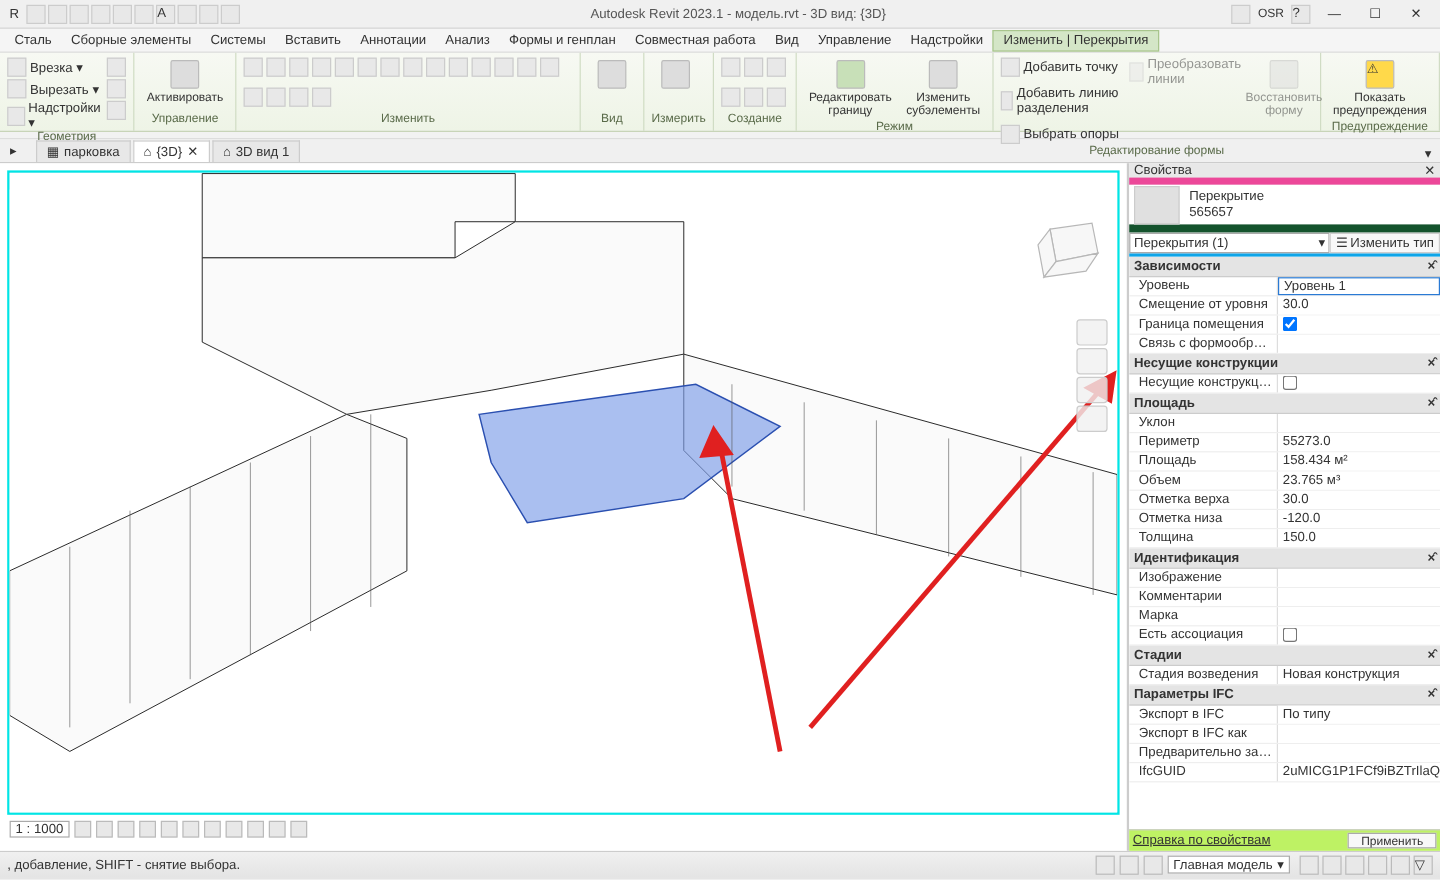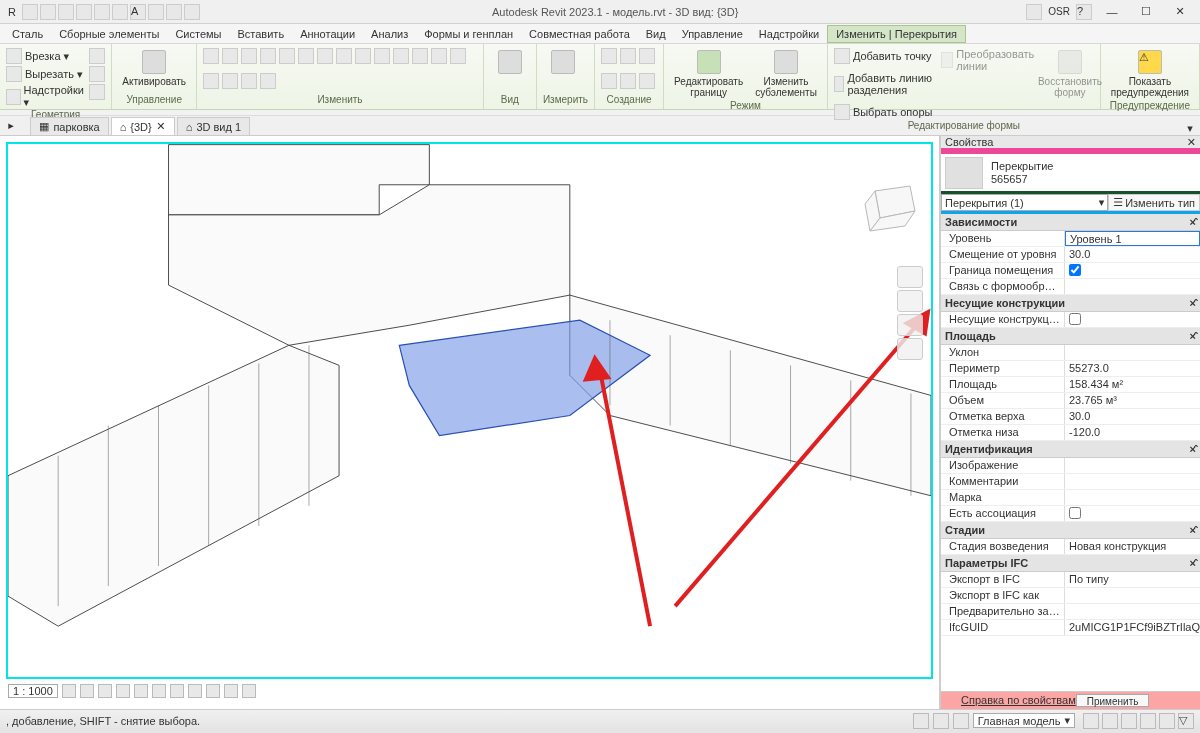--- a/index.html
+++ b/index.html
@@ -34,33 +34,33 @@
 .temp-hide-badge{position:absolute;top:8px;left:8px;background:#00c8da;color:#000;font-size:11px;padding:1px 6px}
 .viewport-canvas{position:absolute;inset:8px 8px 32px 8px;background:#fff;overflow:hidden}
 .view-controls-bar{position:absolute;bottom:8px;left:8px;right:8px;height:20px;display:flex;align-items:center;gap:4px;font-size:10px}
 .scale-box{border:1px solid #aaa;padding:0 4px;background:#fff}
 .vc-icon{width:14px;height:14px;background:#e8e8e8;border:1px solid #bbb;cursor:pointer}
 .nav-cube{position:absolute;top:40px;right:14px;width:70px;height:70px;opacity:.7}
 .nav-wheel{position:absolute;top:130px;right:14px;width:28px;display:flex;flex-direction:column;gap:2px}
 .nav-btn{width:26px;height:22px;background:rgba(240,240,240,.8);border:1px solid #ccc;border-radius:3px;cursor:pointer}
 .prop-panel{width:260px;background:#f5f5f5;display:flex;flex-direction:column;border-left:1px solid #ccc}
 .prop-header{height:18px;background:#e8e8e8;display:flex;align-items:center;justify-content:space-between;padding:0 4px;border-bottom:6px solid #ec4899;font-size:11px}
-.prop-type-box{height:40px;display:flex;align-items:center;gap:8px;padding:4px;border-bottom:3px solid #14532d;background:#fff}
+.prop-type-box{height:40px;display:flex;align-items:center;gap:8px;padding:4px;border-bottom:7px solid #14532d;background:#fff}
 .prop-type-img{width:38px;height:32px;background:#e0e0e0;border:1px solid #ccc}
 .prop-type-text{font-size:11px;line-height:13px}
 .prop-filter-row{height:20px;display:flex;align-items:flex-end;background:#fff;border-bottom:3px solid #0ea5e9}
 .prop-filter-combo{flex:1;border:1px solid #aaa;padding:1px 3px;font-size:11px;background:#fff;display:flex;justify-content:space-between;align-items:center;cursor:pointer}
 .prop-edit-type{padding:1px 4px;font-size:10px;display:flex;align-items:center;gap:2px;cursor:pointer;border:1px solid #ccc;background:#f8f8f8}
 .prop-grid{flex:1;overflow-y:auto;background:#fff;font-size:11px}
 .prop-section{background:#e4e4e4;padding:2px 4px;font-weight:bold;border-bottom:1px solid #ccc;display:flex;justify-content:space-between;align-items:center}
 .prop-row{display:flex;border-bottom:1px solid #eee;height:16px}
 .prop-name{width:124px;padding:1px 4px 1px 8px;border-right:1px solid #ddd;overflow:hidden;white-space:nowrap;text-overflow:ellipsis}
 .prop-val{flex:1;padding:1px 4px;overflow:hidden;white-space:nowrap}
 .prop-val.editable{background:#fff;cursor:text}
-.prop-help{height:18px;padding:2px 20px;border-top:1px solid #ccc;display:flex;background:#fca5a5}
+.prop-help{height:18px;padding:2px 3px;border-top:1px solid #ccc;display:flex;justify-content:space-between;background:#bef264}
 .prop-apply{padding:1px 10px;border:1px solid #aaa;background:#f8f8f8;cursor:pointer;font-size:10px}
 .statusbar{height:22px;background:linear-gradient(#f0f0f0,#e4e4e4);display:flex;align-items:center;border-top:1px solid #ccc;padding:0 6px;gap:8px;font-size:10px}
 .status-left{flex:1}
 .status-center{display:flex;align-items:center;gap:4px}
 .status-combo{border:1px solid #aaa;padding:0 4px;background:#fff;display:flex;align-items:center;gap:4px;cursor:pointer}
 .status-right{display:flex;gap:3px}
 .sb-icon{width:16px;height:16px;background:#e8e8e8;border:1px solid #bbb;cursor:pointer}
 .chk{width:12px;height:12px}
 svg{display:block}
 </style>
@@ -412,20 +412,24 @@
           <div class="prop-val editable">23.765 м³</div>
         </div>
         <div class="prop-row">
           <div class="prop-name">Отметка верха</div>
           <div class="prop-val editable">30.0</div>
         </div>
         <div class="prop-row">
           <div class="prop-name">Отметка низа</div>
           <div class="prop-val editable">-120.0</div>
         </div>
+        <div class="prop-row">
+          <div class="prop-name">Толщина</div>
+          <div class="prop-val editable">150.0</div>
+        </div>
         <div class="prop-section">
           <span>Идентификация</span>
           <span>×̂</span>
         </div>
         <div class="prop-row">
           <div class="prop-name">Изображение</div>
           <div class="prop-val editable"></div>
         </div>
         <div class="prop-row">
           <div class="prop-name">Комментарии</div>

